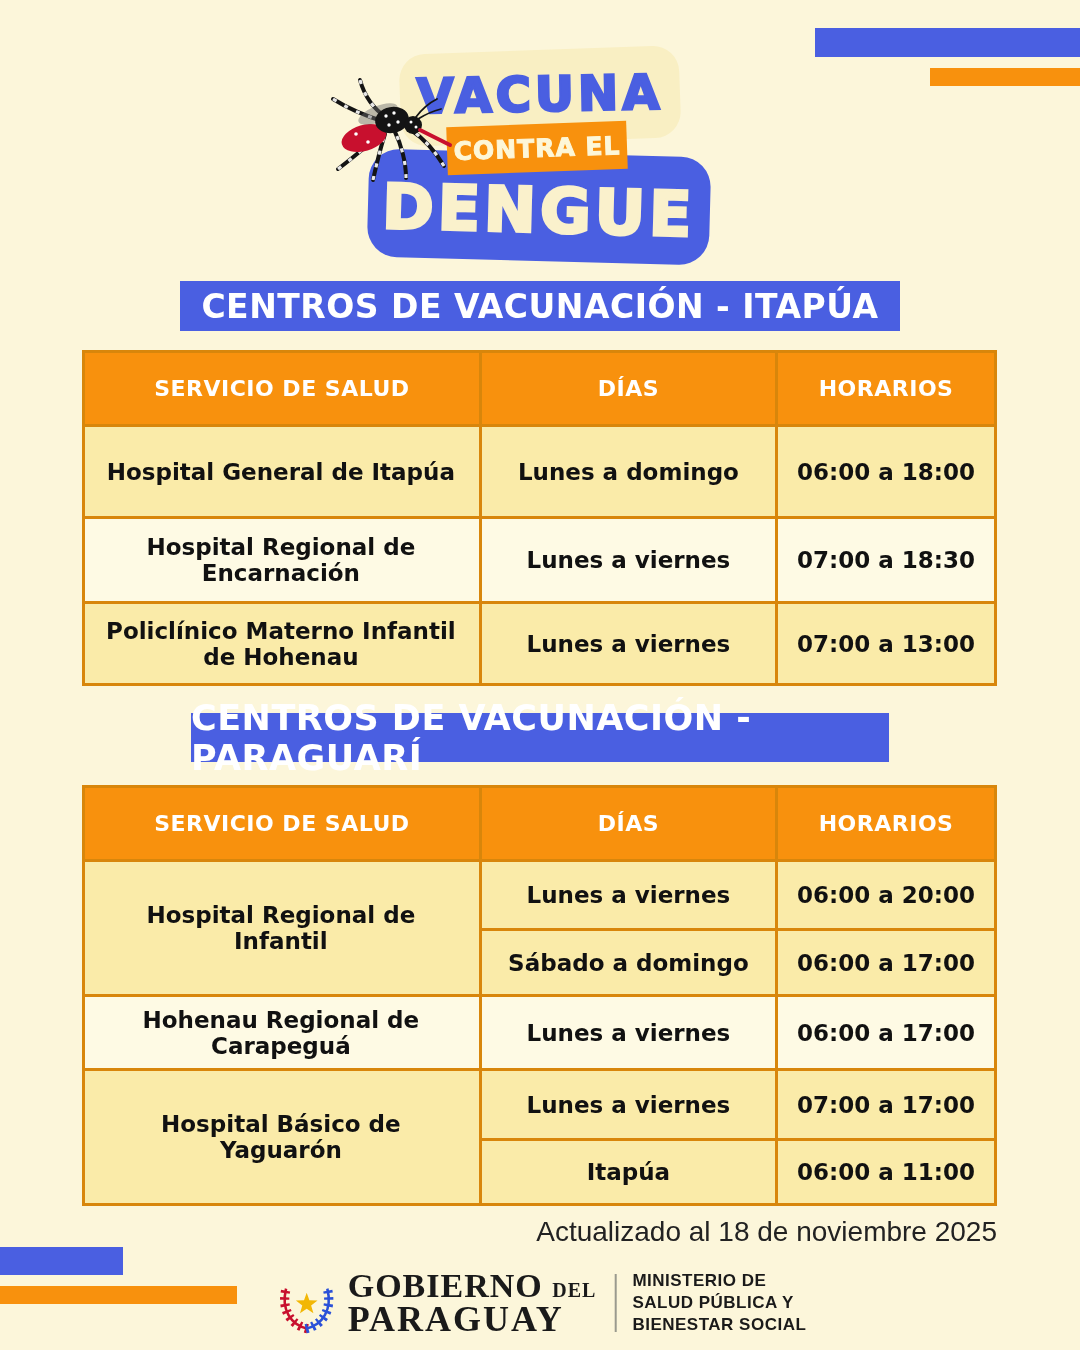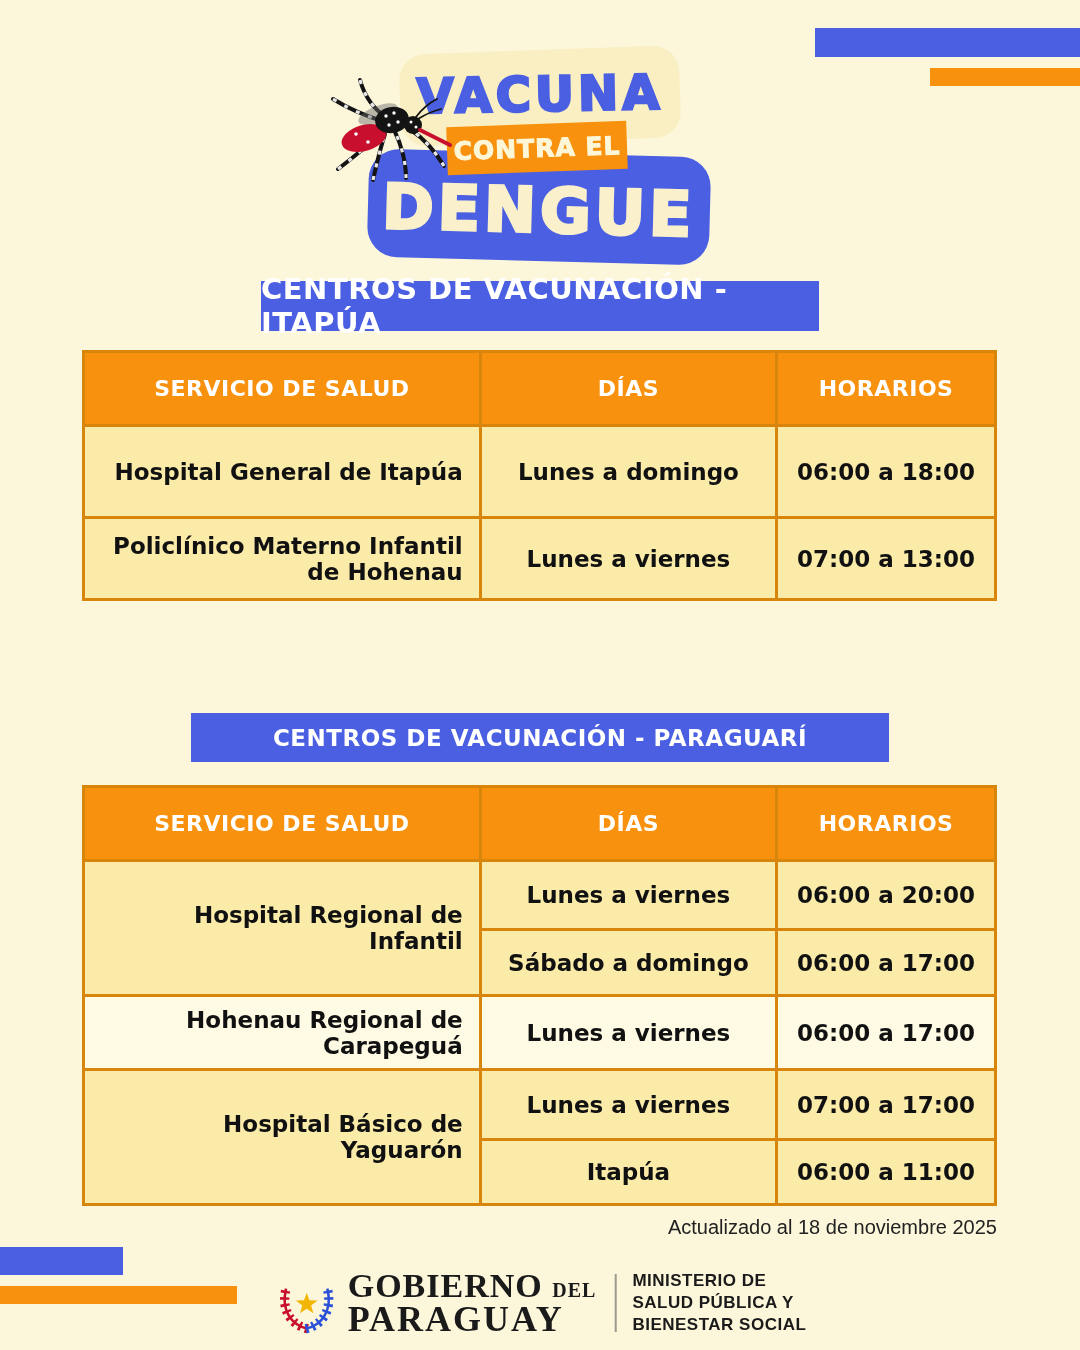--- a/index.html
+++ b/index.html
@@ -48,48 +48,48 @@
   .mosquito{position:absolute;left:318px;top:72px;z-index:5;}
 
   
   .section-title{
     position:absolute;left:50%;transform:translateX(-50%);
     background:#4A5FE1;color:#FFFFFF;
     font-family:"DejaVu Sans", sans-serif;font-weight:bold;
     display:flex;align-items:center;justify-content:center;
     letter-spacing:.5px;
   }
-  .title-itapua{top:281px;width:558px;height:50px;font-size:29px;}
-  .title-paraguari{top:713px;width:698px;height:49px;font-size:23px;}
+  .title-itapua{top:281px;width:720px;height:50px;font-size:33px;}
+  .title-paraguari{top:713px;width:698px;height:49px;font-size:35px;}
 
   
   table.sched{
     position:absolute;left:82px;width:915px;border-collapse:collapse;table-layout:fixed;
   }
   .table-itapua{top:350px;}
   .table-paraguari{top:785px;}
   table.sched th, table.sched td{border:3px solid #D8860B;}
   table.sched th{
     background:#F8910D;color:#FFFFFF;font-family:"DejaVu Sans", sans-serif;
     font-weight:bold;font-size:22px;letter-spacing:.5px;text-align:center;
   }
   table.sched td{
     color:#111111;font-family:"DejaVu Sans", sans-serif;font-weight:bold;font-size:23px;
     text-align:center;vertical-align:middle;padding:4px 8px;
   }
-  table.sched td.svc{text-align:right;padding-left:14px;padding-right:16px;}
+  table.sched td.svc{text-align:center;padding-left:14px;padding-right:16px;}
   td.row-dark{background:#FAEBA9;}
   td.row-light{background:#FEFAE4;}
   .h74{height:74px;} .h92{height:92px;} .h85{height:85px;} .h82{height:82px;}
   .h69{height:69px;} .h66{height:66px;} .h70{height:70px;} .h65{height:65px;}
 
   
   .updated{
     position:absolute;top:1216px;right:83px;color:#222222;
-    font-size:20px;font-family:"Liberation Sans", sans-serif;
+    font-size:28px;font-family:"Liberation Sans", sans-serif;
   }
   .footer-logo{
     position:absolute;left:50%;top:1242px;transform:translateX(-50%);
     display:flex;align-items:center;margin-top:28px;
   }
   .gov-text{
     margin-left:8px;font-family:"Liberation Serif", serif;font-weight:bold;color:#1A1A1A;
     line-height:.95;white-space:nowrap;
   }
   .gov-line1{font-size:34px;letter-spacing:1px;}
@@ -176,20 +176,25 @@
         <th>DÍAS</th>
         <th>HORARIOS</th>
       </tr>
     </thead>
     <tbody>
       <tr class="h92">
         <td class="svc row-dark">Hospital General de Itapúa</td>
         <td class="row-dark">Lunes a domingo</td>
         <td class="row-dark">06:00 a 18:00</td>
       </tr>
+      <tr class="h85">
+        <td class="svc row-light">Hospital Regional de Encarnación</td>
+        <td class="row-light">Lunes a viernes</td>
+        <td class="row-light">07:00 a 18:30</td>
+      </tr>
       <tr class="h82">
         <td class="svc row-dark">Policlínico Materno Infantil de Hohenau</td>
         <td class="row-dark">Lunes a viernes</td>
         <td class="row-dark">07:00 a 13:00</td>
       </tr>
     </tbody>
   </table>
 
   <div class="section-title title-paraguari">CENTROS DE VACUNACIÓN - PARAGUARÍ</div>
 

